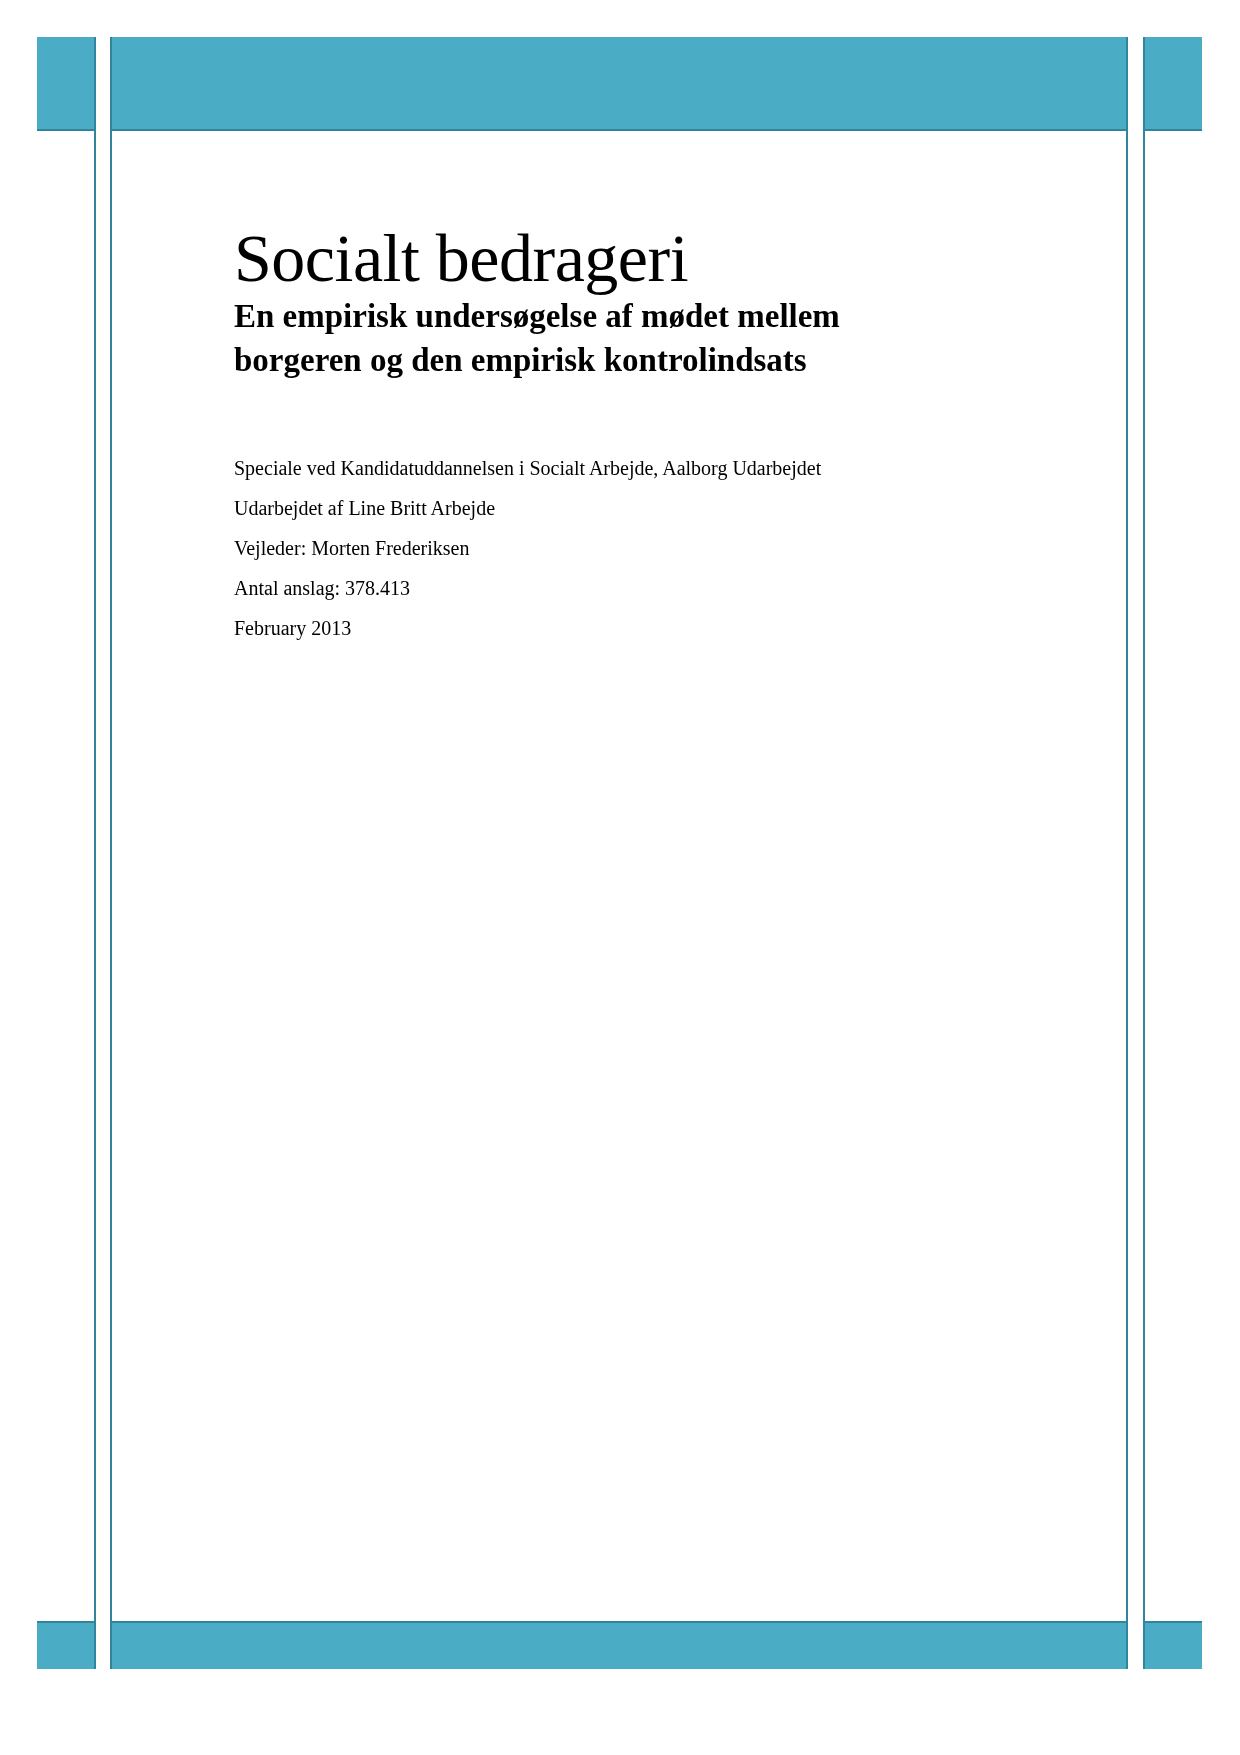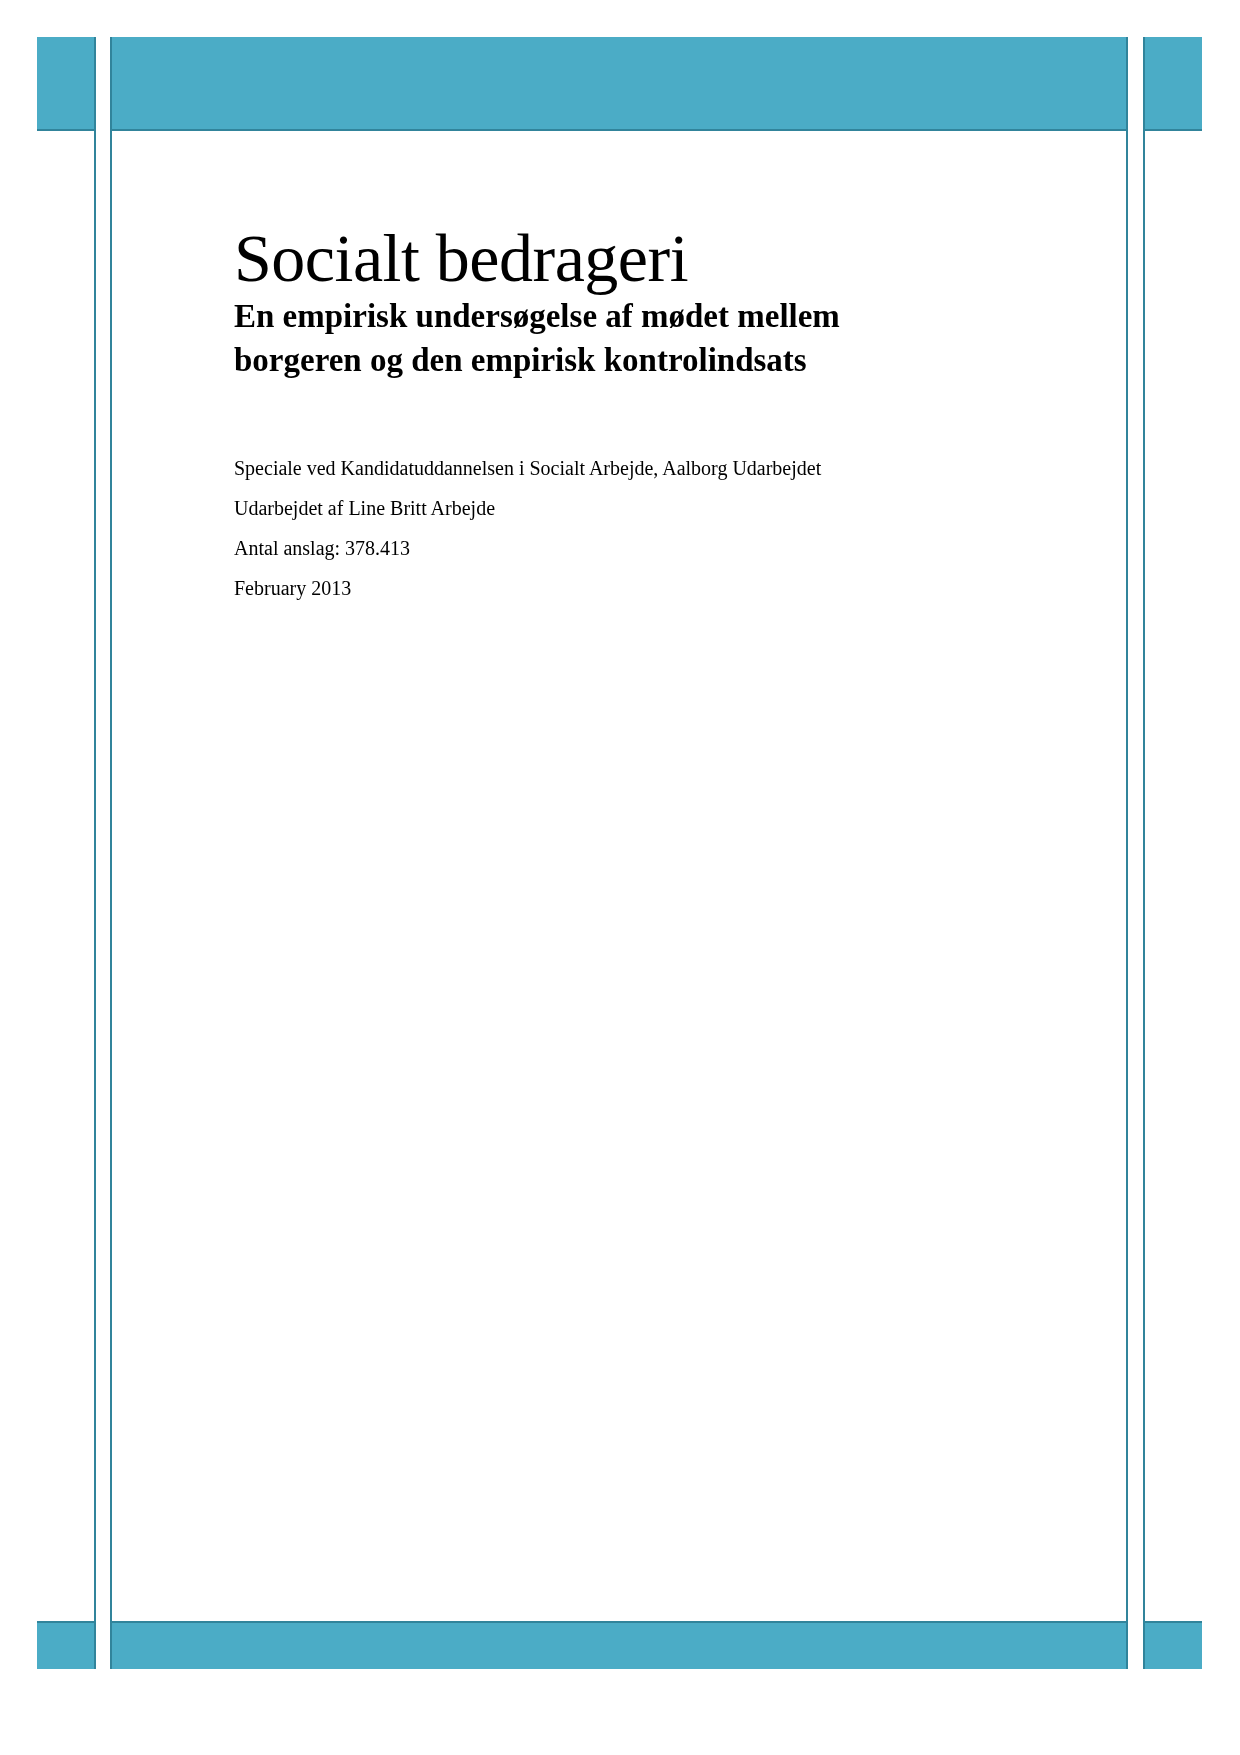--- a/index.html
+++ b/index.html
@@ -87,16 +87,17 @@
 
 <div class="content">
   <h1 class="title">Socialt bedrageri</h1>
   <div class="subtitle">
     <div>En empirisk undersøgelse af mødet mellem</div>
     <div>borgeren og den empirisk kontrolindsats</div>
   </div>
   <div class="info">
     <div class="info-line">Speciale ved Kandidatuddannelsen i Socialt Arbejde, Aalborg Udarbejdet</div>
     <div class="info-line">Udarbejdet af Line Britt Arbejde</div>
+    <div class="info-line">Vejleder: Morten Frederiksen</div>
     <div class="info-line">Antal anslag: 378.413</div>
     <div class="info-line">February 2013</div>
   </div>
 </div>
 
 </body></html>

